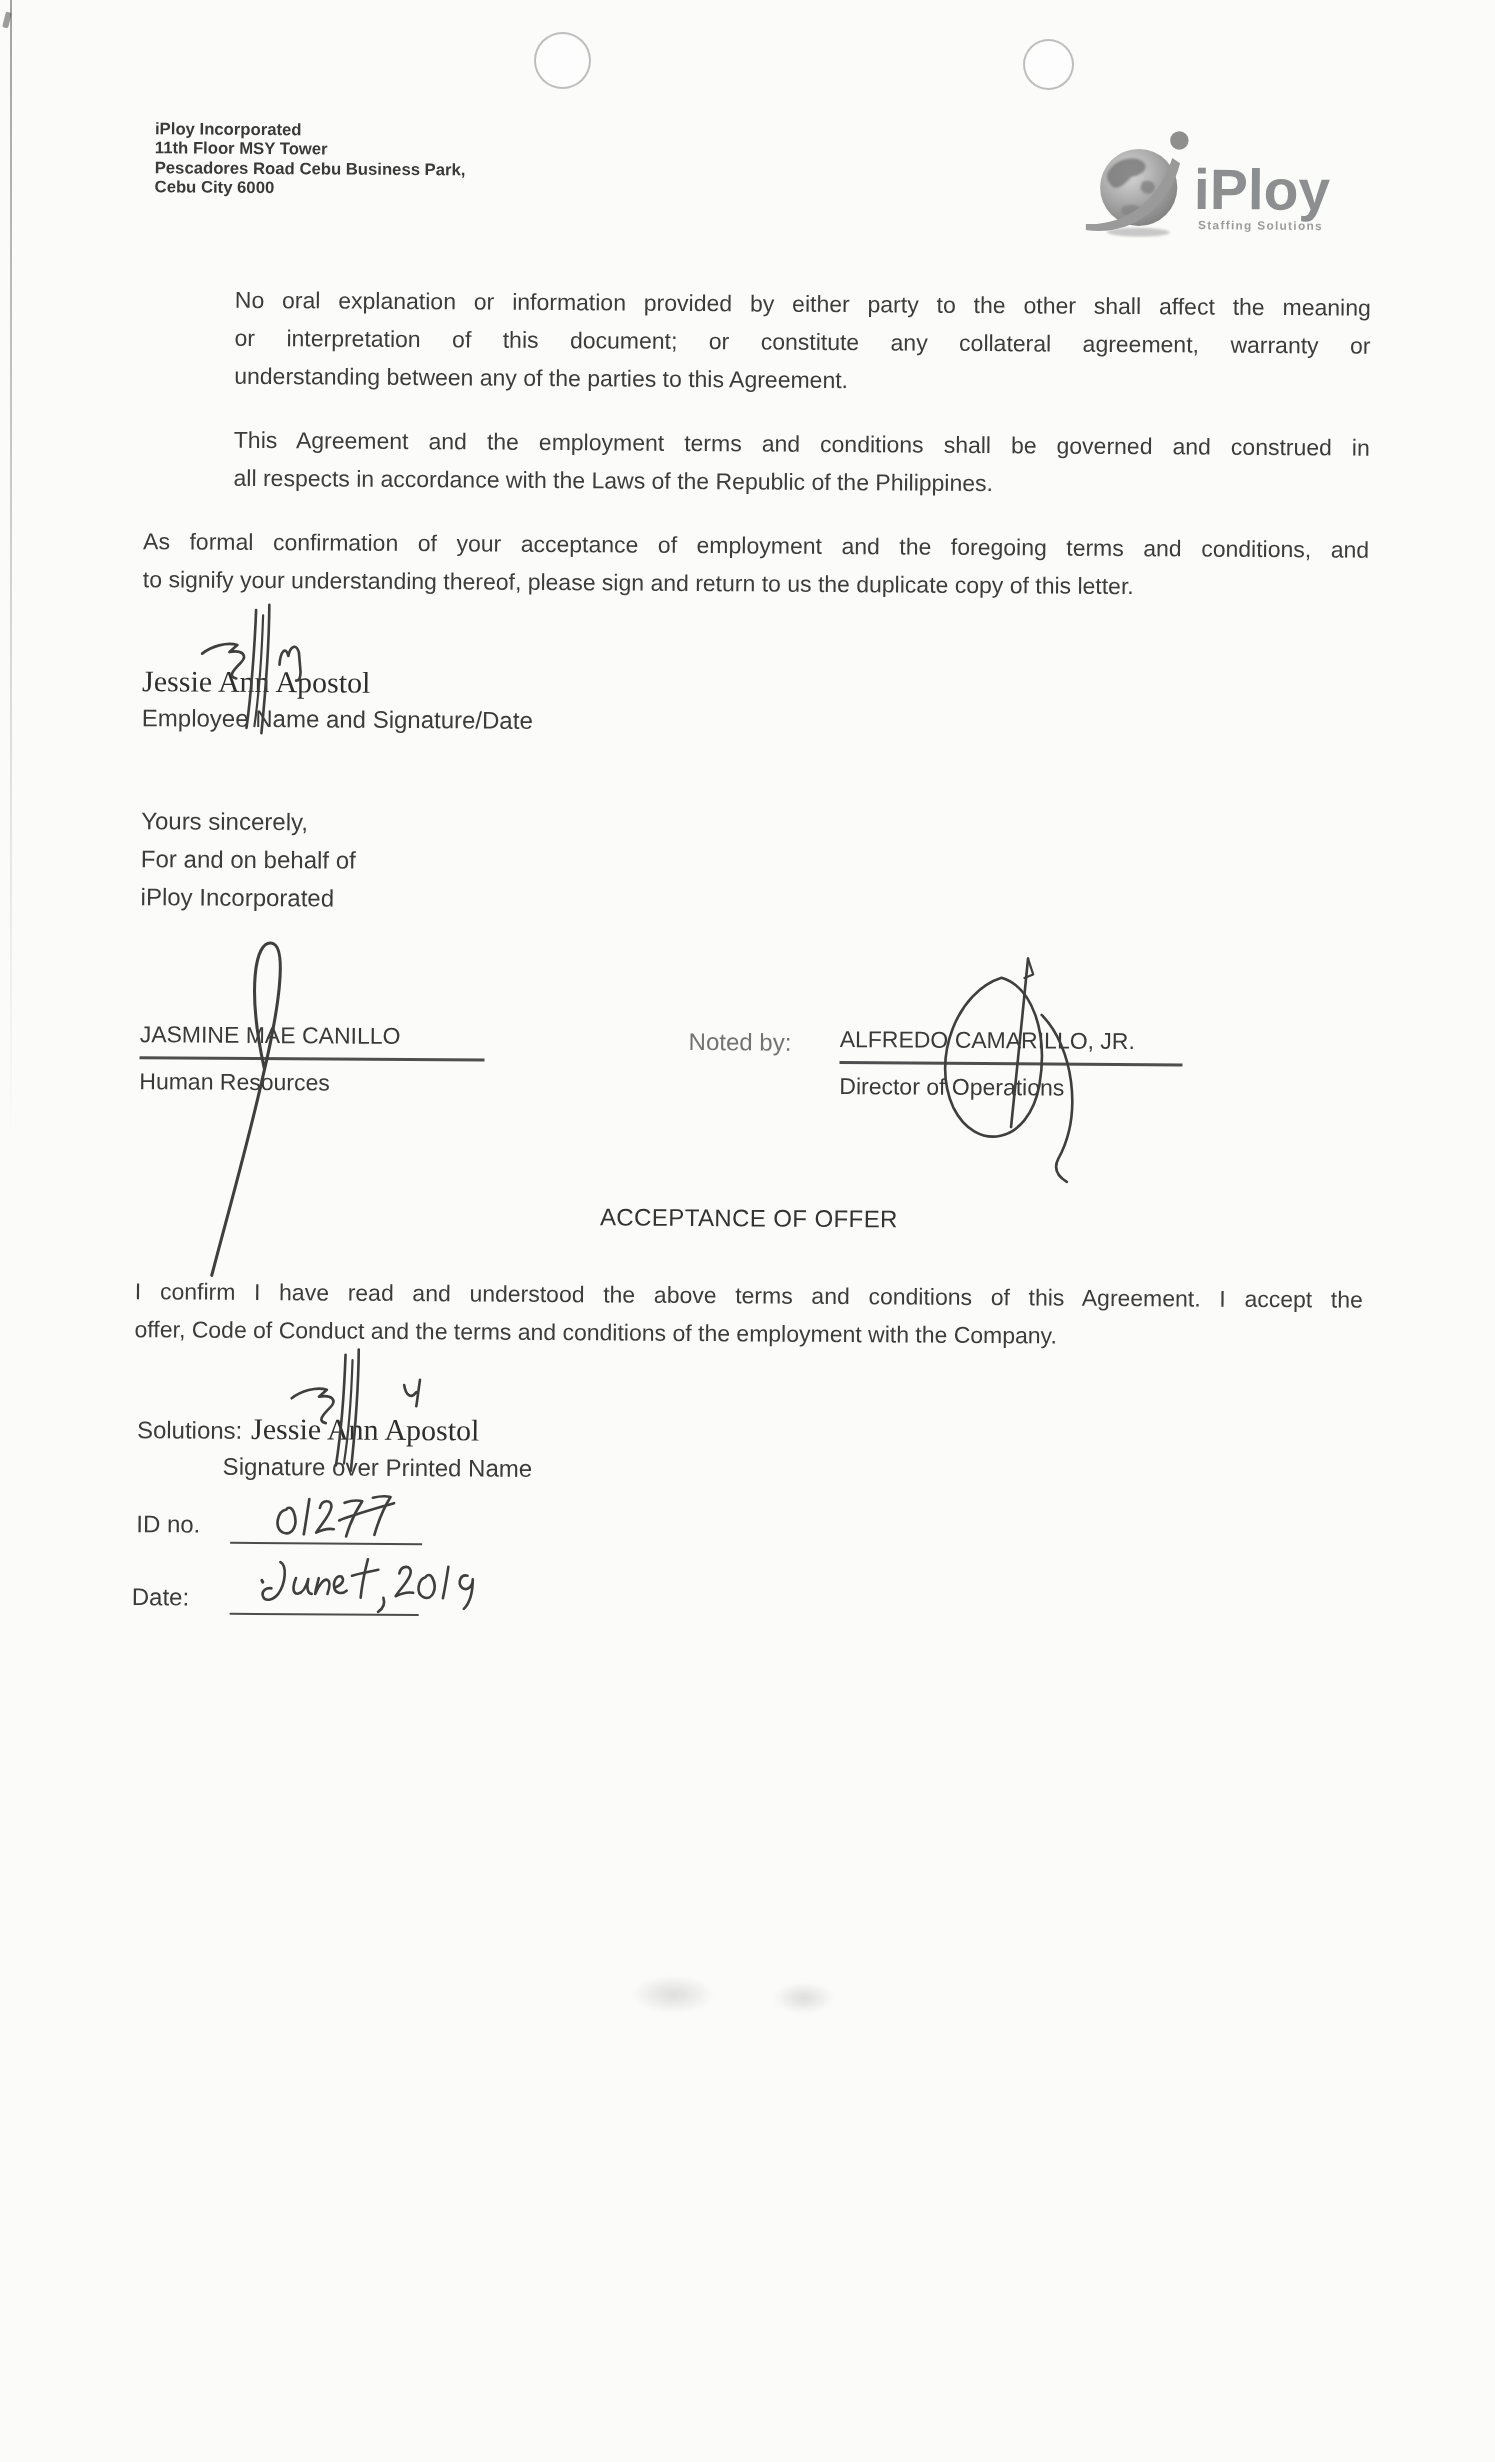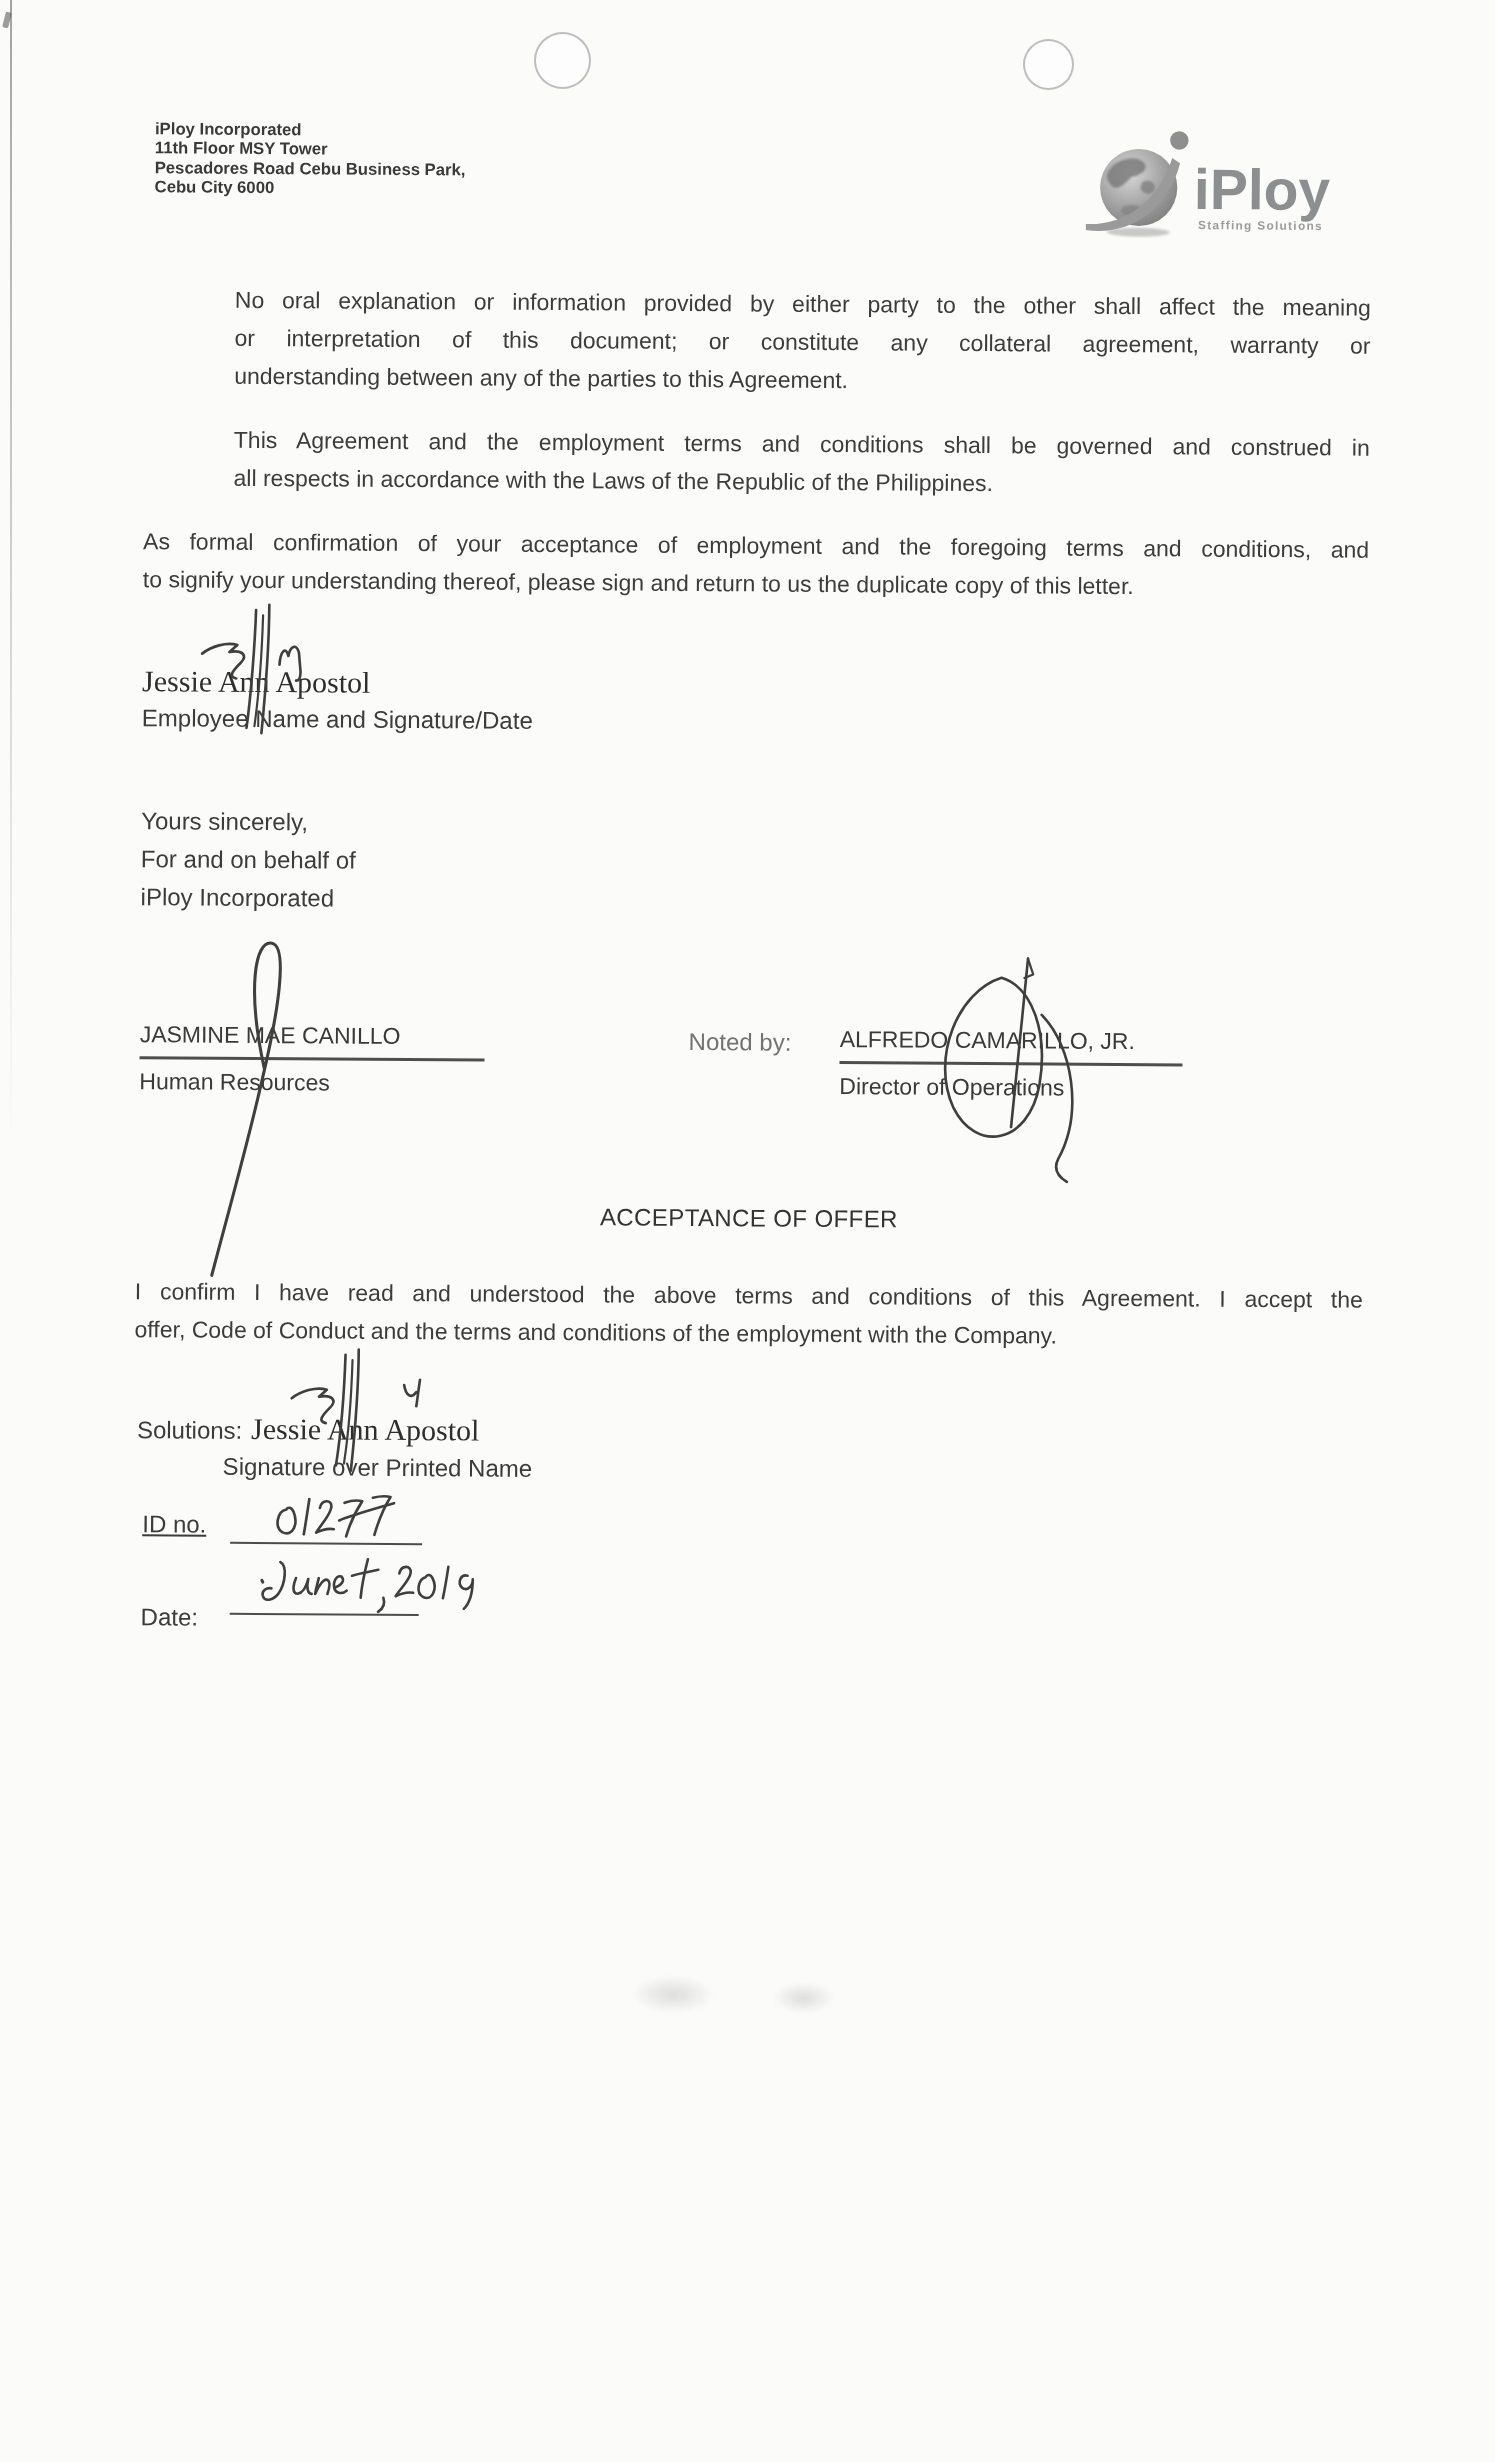--- a/index.html
+++ b/index.html
@@ -47,23 +47,23 @@
   .uname.opsw{width:343px;}
   .sigtitle{margin-top:8.8px;font-size:23px;}
   .notedby{left:695px;top:1025px;font-size:24px;color:#737373;}
   
   .acc-head{left:143px;top:1201px;width:1227px;text-align:center;font-size:24px;letter-spacing:0.4px;color:#333;}
   .accp{left:143px;top:1273px;width:1228px;}
   .sigrow{left:146px;top:1412px;font-size:24px;color:#3c3c3c;white-space:nowrap;}
   .sigrow .serifname{margin-left:8.8px;}
   .sigcap{left:232px;top:1453px;font-size:24px;color:#3c3c3c;}
   .fieldlabel{font-size:24px;color:#3c3c3c;}
-  .idlabel{left:152px;top:1511px;text-decoration:underline;}
+  .idlabel{left:146px;top:1511px;}
   .idline{left:240px;top:1542px;width:192px;border-top:2.6px solid #4c4c4c;height:0;}
-  .datelabel{left:151px;top:1584px;margin-top:20px;}
+  .datelabel{left:142px;top:1584px;}
   .dateline{left:240px;top:1613px;width:189px;border-top:2.6px solid #4c4c4c;height:0;}
   
   .ink path, .ink circle{stroke:#3f3f3f;fill:none;stroke-linecap:round;stroke-linejoin:round;}
 </style>
 </head>
 <body>
 
 <div class="abs edge-line"></div>
 <div class="abs corner-tick"></div>
 <div class="abs punch p1"></div>

